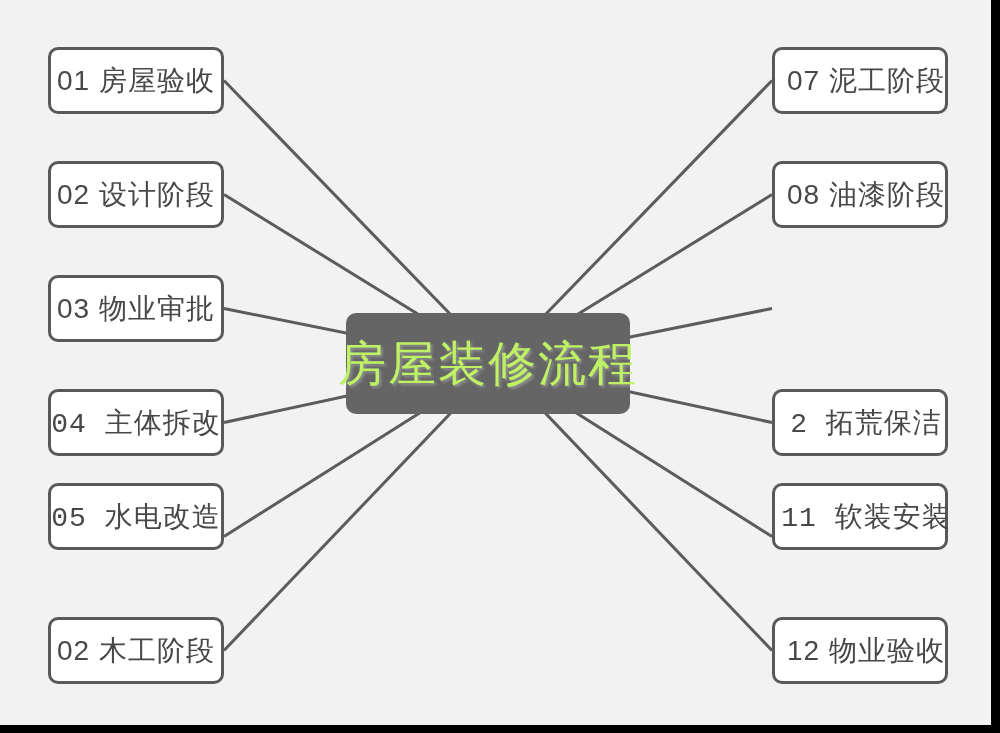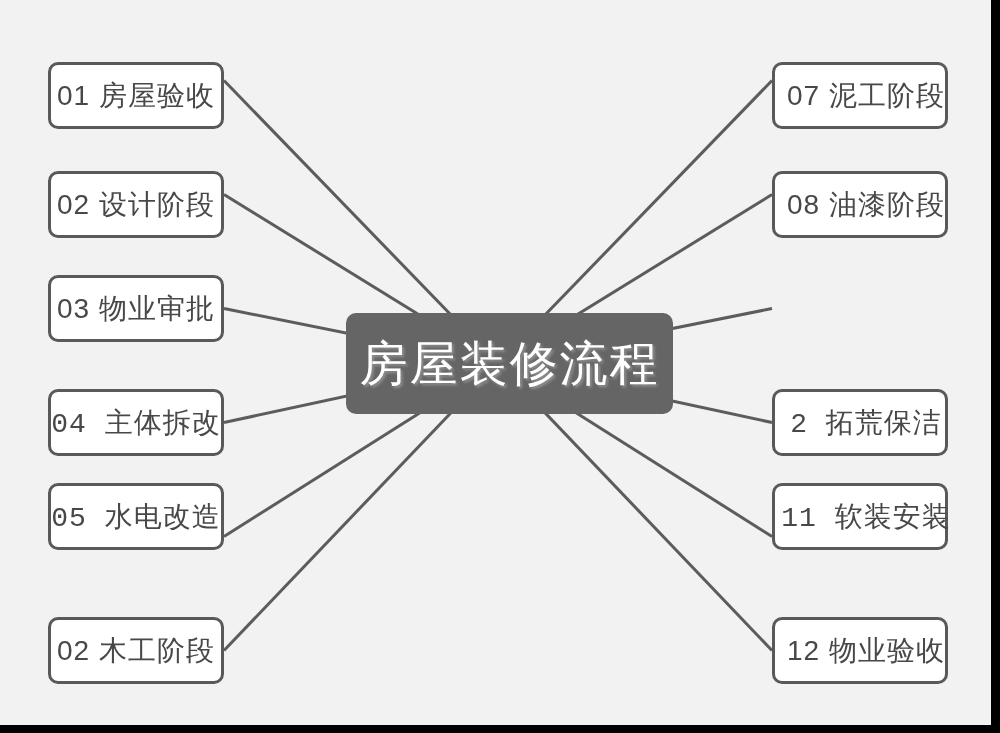--- a/index.html
+++ b/index.html
@@ -24,41 +24,41 @@
     display: flex;
     align-items: center;
     justify-content: center;
     font-size: 28px;
     color: #484848;
     letter-spacing: 1px;
     white-space: nowrap;
   }
   .node.left  { left: 48px; }
   .node.right { left: 772px; padding-left: 12px; }
-  .r1 { top: 62px; }
-  .r2 { top: 171px; }
+  .r1 { top: 47px; }
+  .r2 { top: 161px; }
   .r3 { top: 275px; }
   .r4 { top: 389px; font-family: Liberation Mono, monospace; }
   .r5 { top: 483px; font-family: Liberation Mono, monospace; }
   .r6 { top: 617px; }
 
   .center-node {
     position: absolute;
     left: 346px;
     top: 313px;
-    width: 327px;
+    width: 284px;
     height: 101px;
     background: #656565;
     border-radius: 10px;
     display: flex;
     align-items: center;
     justify-content: center;
     font-size: 48px;
     letter-spacing: 2px;
-    color: #ffffff;
+    color: #bef264;
     text-shadow: 2px 2px 3px rgba(255,255,255,0.30);
     white-space: nowrap;
   }
 
   .edge-strip { position: absolute; background: #000000; }
   .edge-strip.right  { right: 0; top: 0; width: 9px; height: 733px; }
   .edge-strip.bottom { left: 0; bottom: 0; width: 1000px; height: 8px; }
 </style>
 </head>
 <body>

